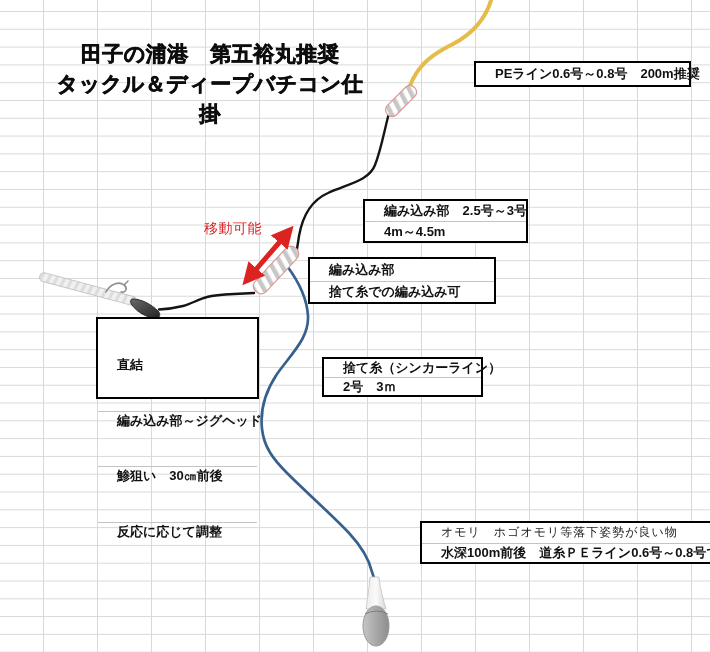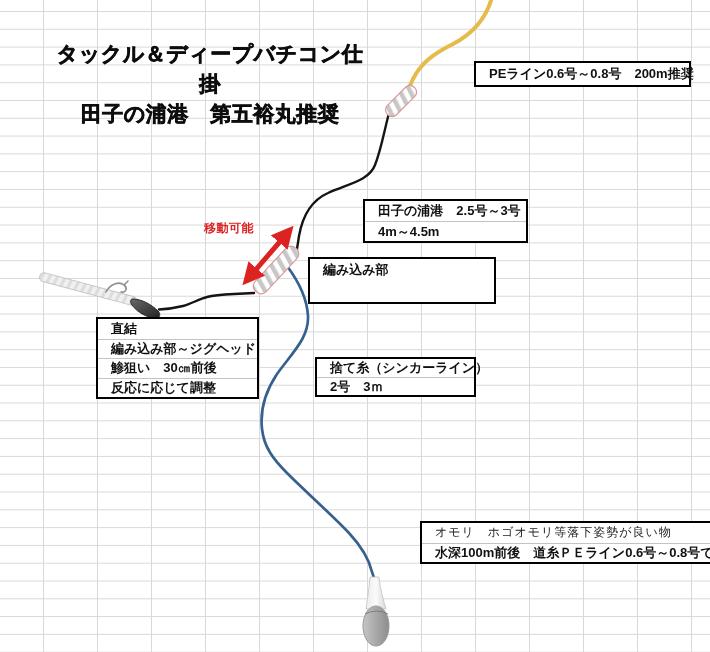--- a/index.html
+++ b/index.html
@@ -20,38 +20,38 @@
     position:absolute;left:52px;top:39px;width:316px;
     text-align:center;font-size:21px;font-weight:800;color:#0d0d0d;
     line-height:30px;letter-spacing:0.5px;
     -webkit-text-stroke:0.6px #0d0d0d;
   }
   .lbl-box{
     position:absolute;background:#fff;border:2px solid #000;
     font-size:13px;font-weight:bold;color:#111;box-sizing:border-box;
     white-space:nowrap;
   }
-  .lbl-row{padding:0 13px;display:flex;align-items:center;box-sizing:border-box;}
+  .lbl-row{padding:0 19px;display:flex;align-items:center;box-sizing:border-box;}
   .lbl-row + .lbl-row{border-top:1px solid #c3c3c3;}
   #pe-box{left:474px;top:61px;width:217px;height:26px;}
   #pe-box .lbl-row{height:22px;}
   #leader-box{left:363px;top:199px;width:165px;height:44px;}
   #leader-box .lbl-row{height:20px;}
   #braid-box{left:308px;top:257px;width:188px;height:47px;}
   #braid-box .lbl-row{height:21.5px;}
   #direct-box{left:96px;top:317px;width:163px;height:82px;}
-  #direct-box .lbl-row{height:19.5px;}
-  #sute-box{left:315px;top:357px;width:161px;height:40px;}
+  #direct-box .lbl-row{height:19.5px;margin-top:36px;}
+  #sute-box{left:322px;top:357px;width:161px;height:40px;}
   #sute-box .lbl-row{height:18px;}
   #omori-box{left:372px;top:521px;width:327px;height:43px;margin-left:48px;}
   #omori-box .lbl-row{height:19.5px;}
   #omori-box .lbl-row.small{font-weight:normal;font-size:12px;letter-spacing:1px;color:#222;}
   #movable-label{
     position:absolute;left:204px;top:220px;
-    font-size:12px;font-weight:bold;color:#dd2222;letter-spacing:0.5px;
+    font-size:14px;font-weight:normal;color:#dd2222;letter-spacing:0.5px;
   }
 </style>
 </head>
 <body>
 
 <div id="stage">
   <div id="grid"></div>
 
   <svg id="rig-svg" width="710" height="652" viewBox="0 0 710 652">
     <defs>
@@ -109,35 +109,36 @@
     <path d="M 133 299 C 141 299 151 304 158 311 C 161 314 160 318 156 318 C 147 318 137 312 132 305 C 130 302 130 299 133 299 Z" fill="url(#headgrad)" stroke="#2a2a2a" stroke-width="1"></path>
 
     <g>
       <path d="M 370 577 C 369 590 367 600 366 609 L 386 609 C 383 599 380 588 379 577 Z" fill="url(#stemgrad)" stroke="#c2c2c2" stroke-width="0.8"></path>
       <ellipse cx="376" cy="626" rx="13" ry="20" fill="url(#bulbgrad)" stroke="#9a9a9a" stroke-width="1"></ellipse>
       <path d="M 365 614 Q 376 608 388 614" fill="none" stroke="#7d7d7d" stroke-width="1"></path>
     </g>
   </svg>
 
   <div class="title">
+    <div>田子の浦港　第五裕丸推奨</div>
     <div>タックル＆ディープバチコン仕掛</div>
-    <div>田子の浦港　第五裕丸推奨</div>
   </div>
 
   <div class="lbl-box" id="pe-box">
     <div class="lbl-row">PEライン0.6号～0.8号　200m推奨</div>
   </div>
 
   <div class="lbl-box" id="leader-box">
-    <div class="lbl-row">田子の浦港　2.5号～3号</div>
+    <div class="lbl-row">編み込み部　2.5号～3号</div>
     <div class="lbl-row">4m～4.5m</div>
   </div>
 
   <div class="lbl-box" id="braid-box">
     <div class="lbl-row">編み込み部</div>
+    <div class="lbl-row">捨て糸での編み込み可</div>
   </div>
 
   <div class="lbl-box" id="direct-box">
     <div class="lbl-row">直結</div>
     <div class="lbl-row">編み込み部～ジグヘッド</div>
     <div class="lbl-row">鯵狙い　30㎝前後</div>
     <div class="lbl-row">反応に応じて調整</div>
   </div>
 
   <div class="lbl-box" id="sute-box">

